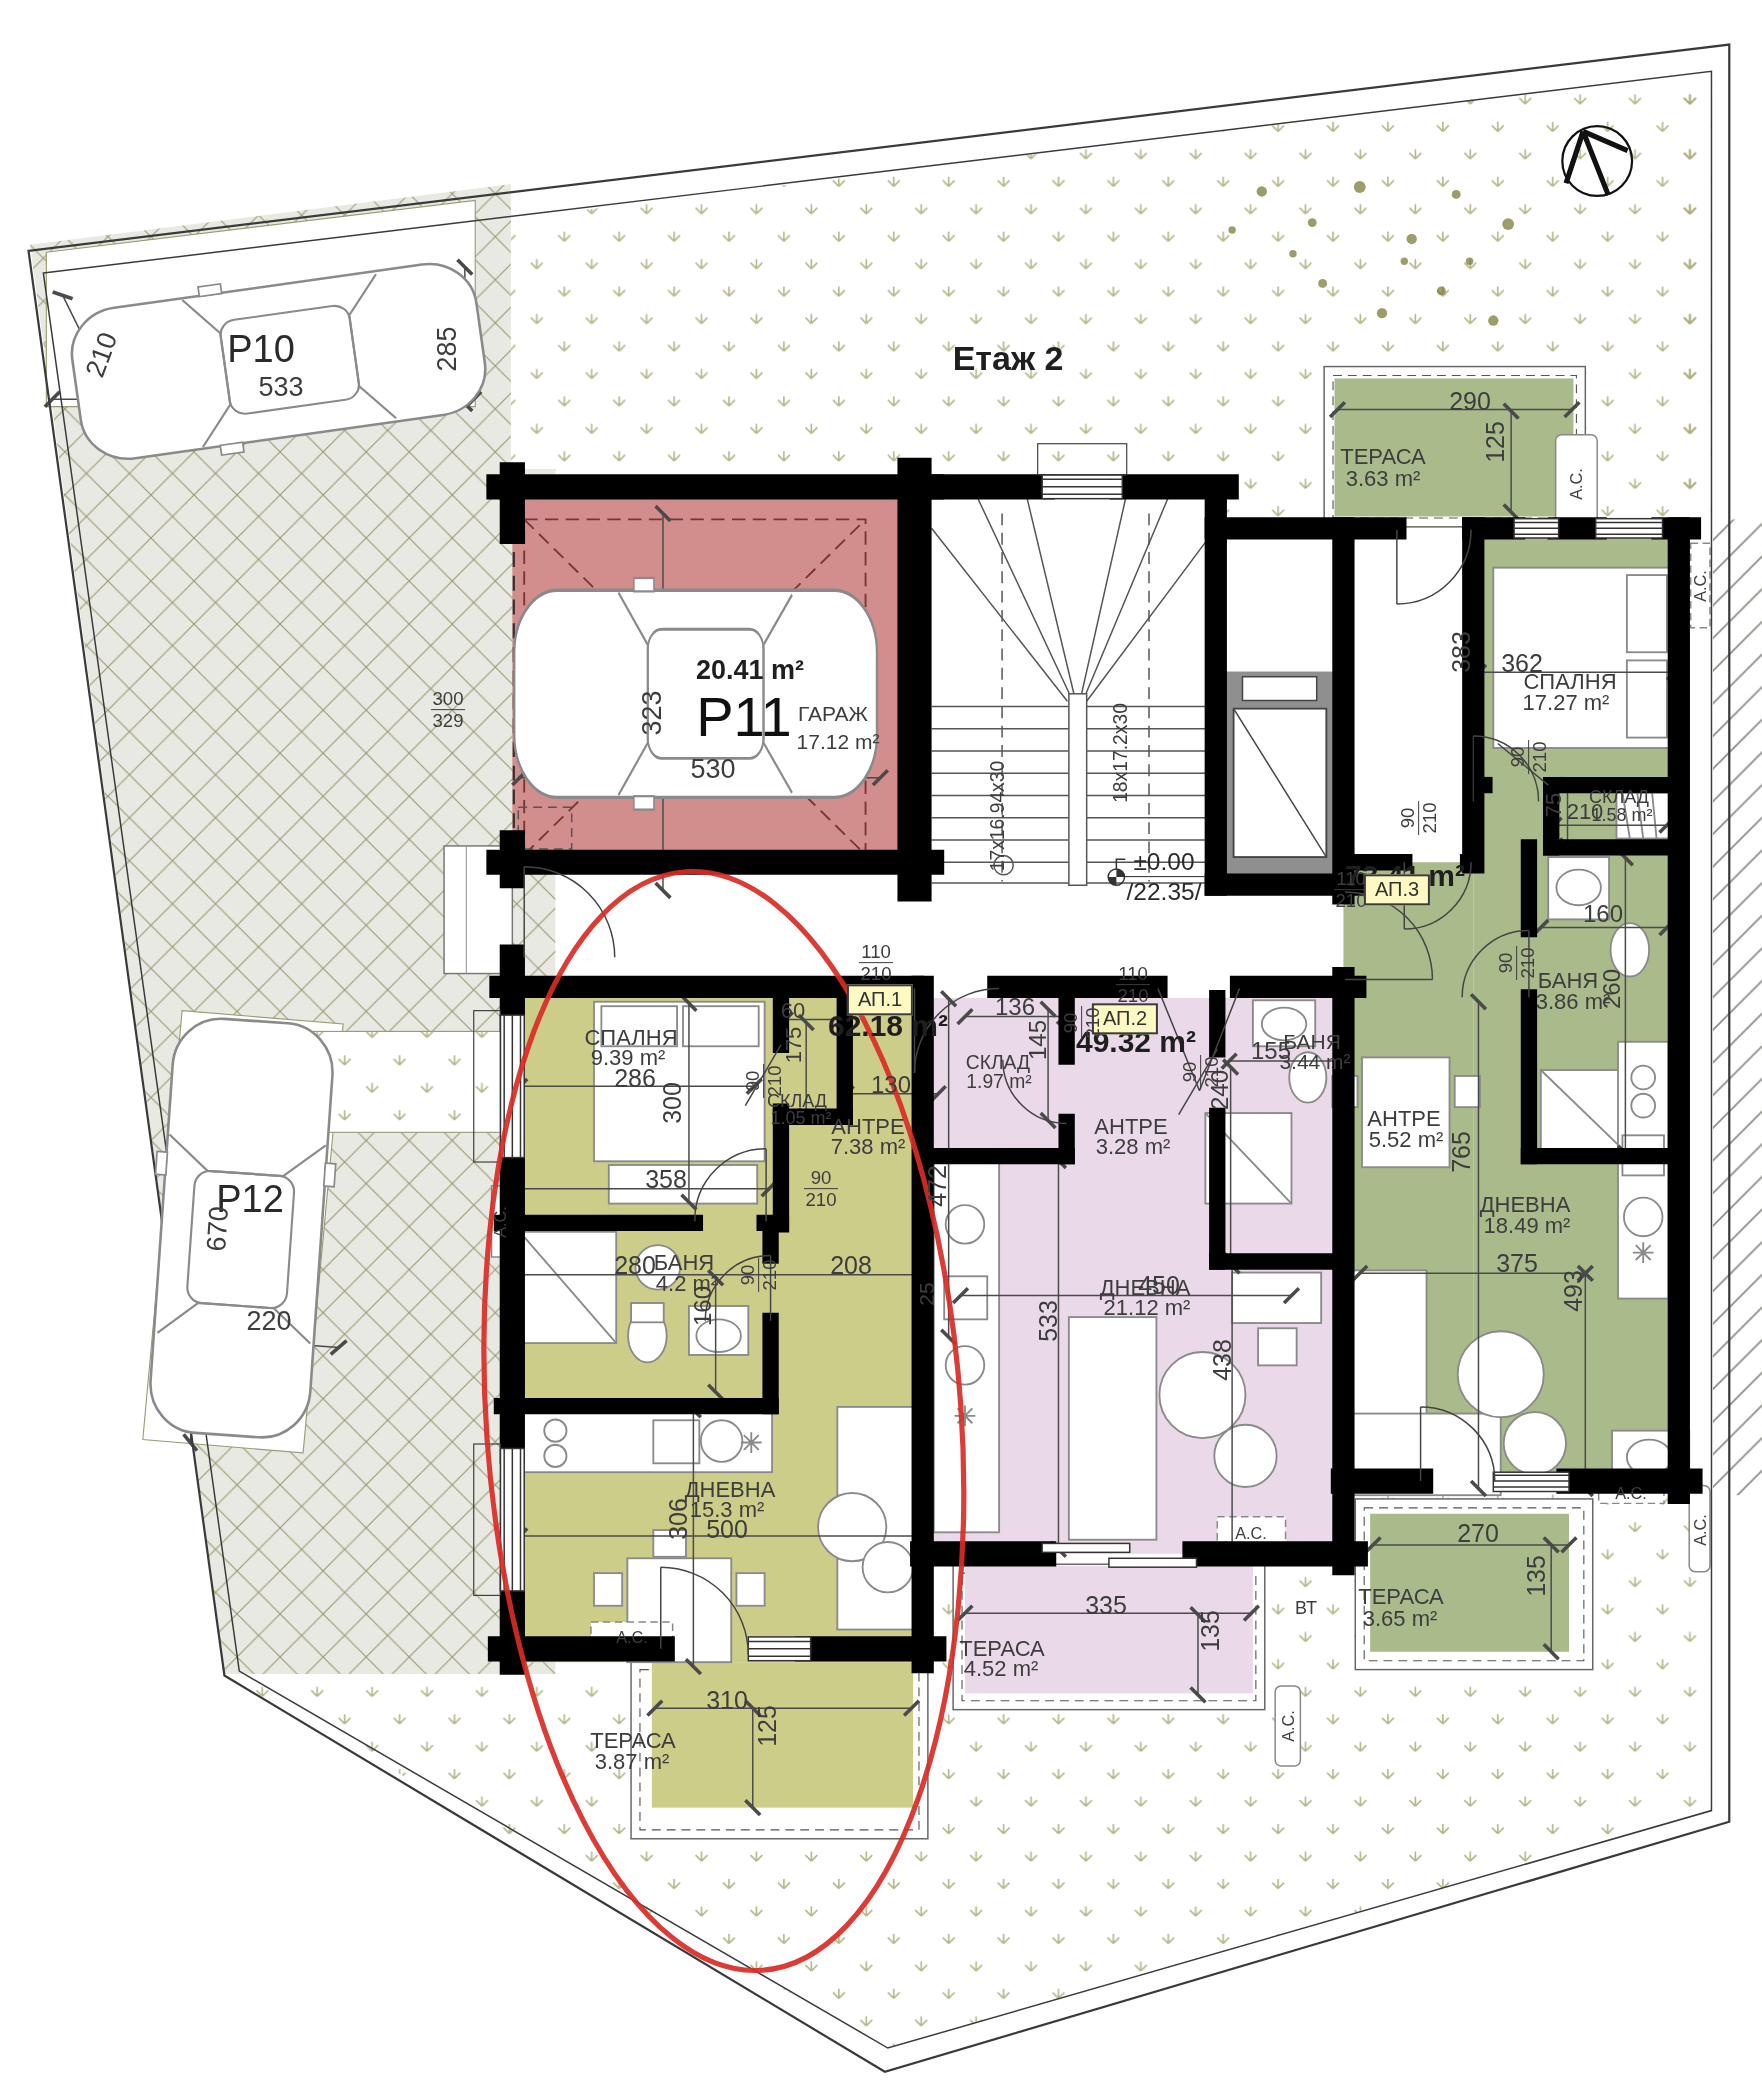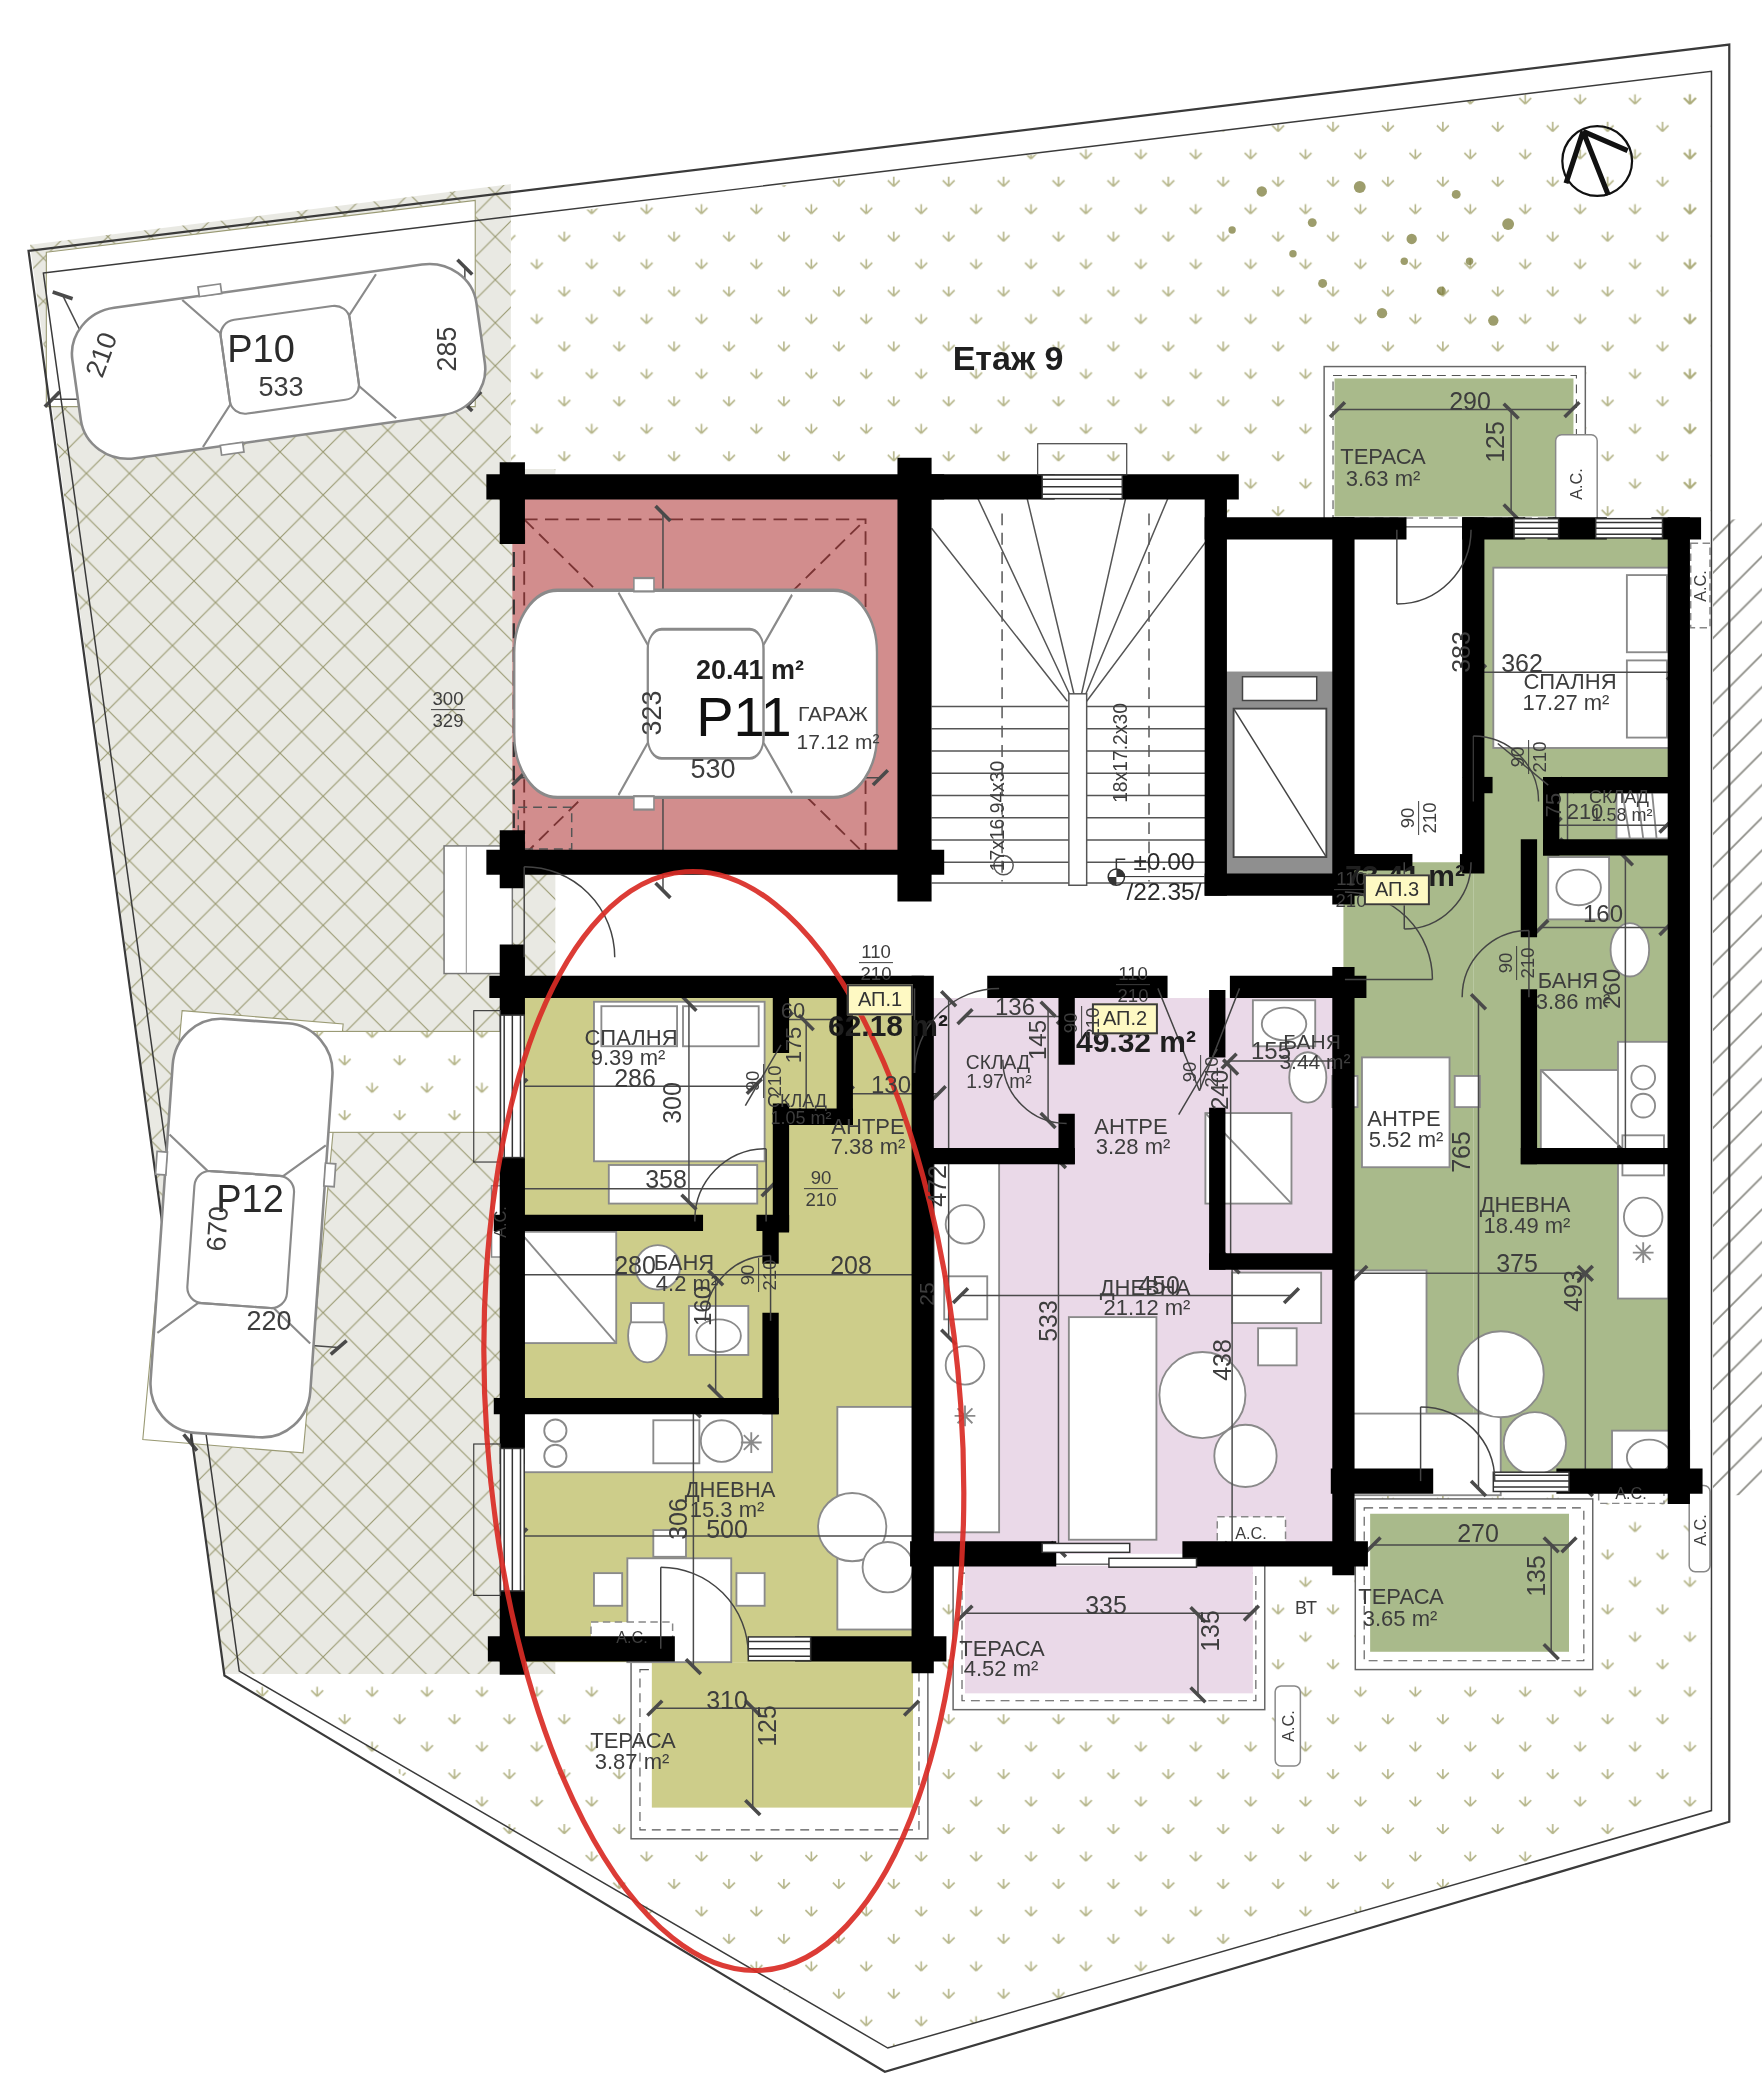--- a/index.html
+++ b/index.html
@@ -422,21 +422,21 @@
   </g>
 
   <ellipse cx="975" cy="1915" rx="320" ry="742" transform="rotate(-4 975 1915)" fill="none" stroke="#d92b25" stroke-width="7" opacity="0.92"></ellipse>
 
   <g stroke="#111" fill="none">
     <circle cx="2152" cy="217" r="47" stroke-width="3"></circle>
     <path d="M2133,177 L2110,247 M2133,177 L2167,263 M2133,177 L2193,203" stroke-width="7"></path>
   </g>
 </svg>
 
-<div class="lbl s46 b" style="left:1008px;top:358px">Етаж 9</div>
+<div class="lbl s46 b" style="left:1008px;top:358px">Етаж 2</div>
 
 <div class="lbl s62" style="left:261px;top:349px">P10</div>
 <div class="lbl s36" style="left:281px;top:387px">533</div>
 <div class="lbl s36 rot" style="left:447px;top:349px">285</div>
 <div class="lbl s36 rot70" style="left:102px;top:355px">210</div>
 
 <div class="lbl s36 b" style="left:750px;top:670px">20.41 m²</div>
 <div class="lbl s76" style="left:744px;top:717px">P11</div>
 <div class="lbl s28" style="left:833px;top:713px">ГАРАЖ</div>
 <div class="lbl s28" style="left:838px;top:741px">17.12 m²</div>

